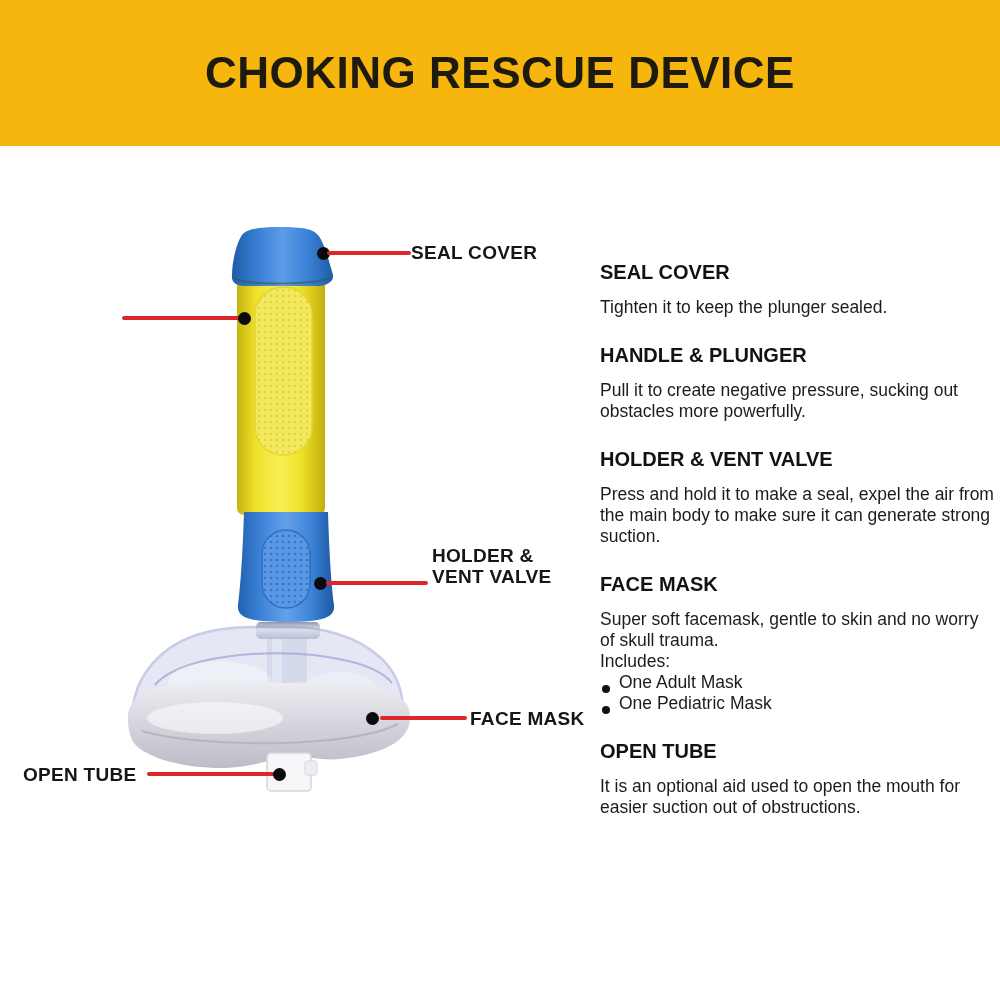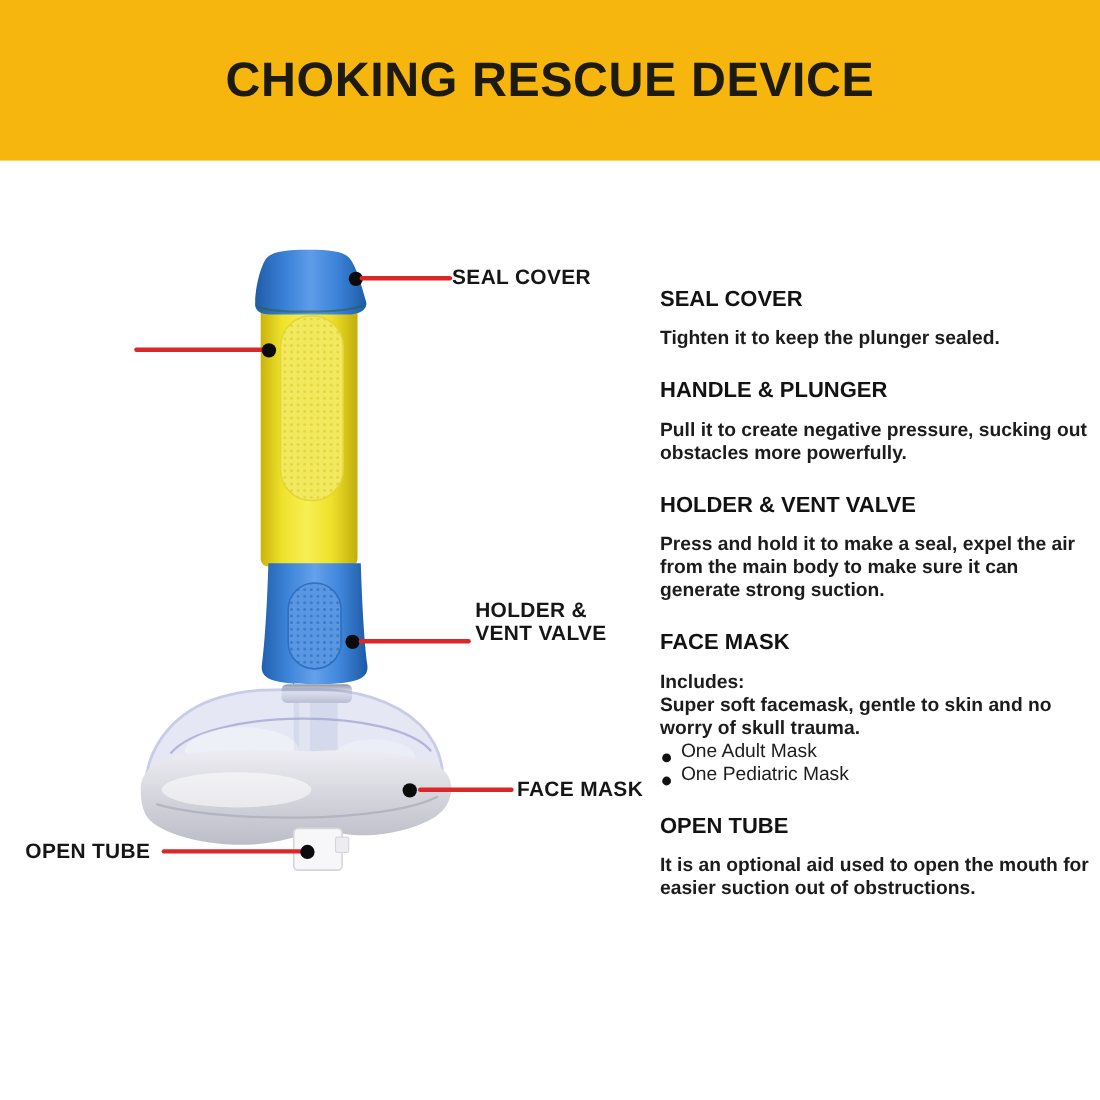--- a/index.html
+++ b/index.html
@@ -21,21 +21,21 @@
   .co-label{
     position:absolute;font-size:19px;font-weight:700;color:#161616;
     line-height:21px;white-space:pre-line;letter-spacing:.3px;
   }
   .co-line{position:absolute;height:4px;background:#DB2727;border-radius:2px;}
   .co-dot{position:absolute;width:13px;height:13px;border-radius:50%;background:#0b0b0b;}
   
   .info{position:absolute;left:600px;top:261px;width:394px;color:#1c1c1c;}
   .info section{margin:0 0 26px 0;}
   .info h2{margin:0 0 13px 0;font-size:20px;font-weight:700;line-height:23px;color:#121212;}
-  .info p{margin:0;font-size:17.5px;line-height:21px;font-weight:700;}
+  .info p{margin:0;font-size:17.5px;line-height:21px;font-weight:400;}
   .info ul{margin:0;padding:0;list-style:none;}
   .info li{display:flex;align-items:flex-end;font-size:17.5px;line-height:21px;}
   .bullet{width:8px;height:8px;border-radius:50%;background:#111;margin:0 9px 0 2px;flex:0 0 auto;}
 </style>
 </head>
 <body>
 
 <div class="page">
 
   <header class="banner">
@@ -158,22 +158,22 @@
     <section>
       <h2>HANDLE &amp; PLUNGER</h2>
       <p>Pull it to create negative pressure, sucking out obstacles more powerfully.</p>
     </section>
     <section>
       <h2>HOLDER &amp; VENT VALVE</h2>
       <p>Press and hold it to make a seal, expel the air from the main body to make sure it can generate strong suction.</p>
     </section>
     <section>
       <h2>FACE MASK</h2>
+      <p>Super soft facemask, gentle to skin and no worry of skull trauma.</p>
       <p>Includes:</p>
-      <p>Super soft facemask, gentle to skin and no worry of skull trauma.</p>
       <ul>
         <li>
           <span class="bullet"></span>
           <span>One Adult Mask</span>
         </li>
         <li>
           <span class="bullet"></span>
           <span>One Pediatric Mask</span>
         </li>
       </ul>

